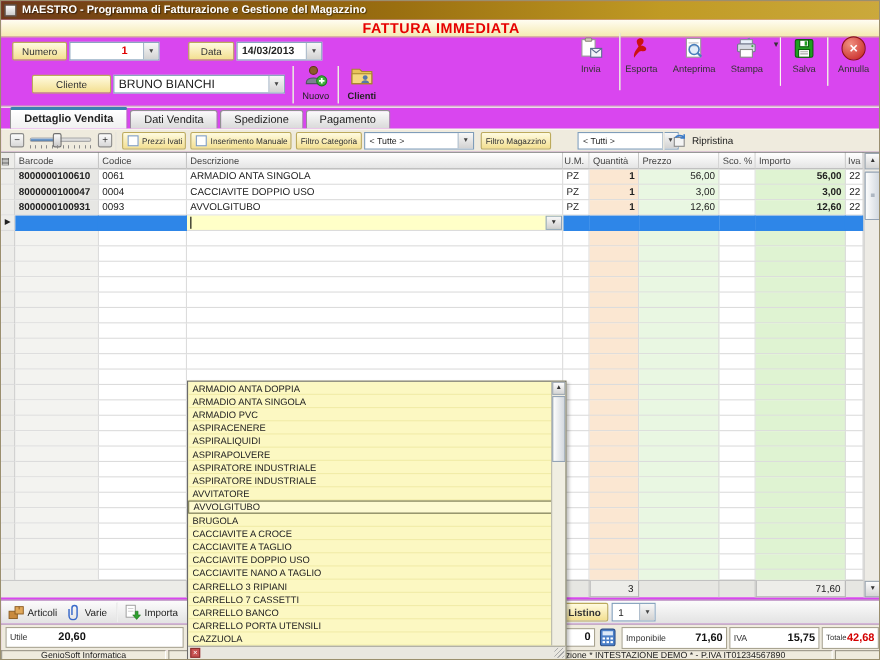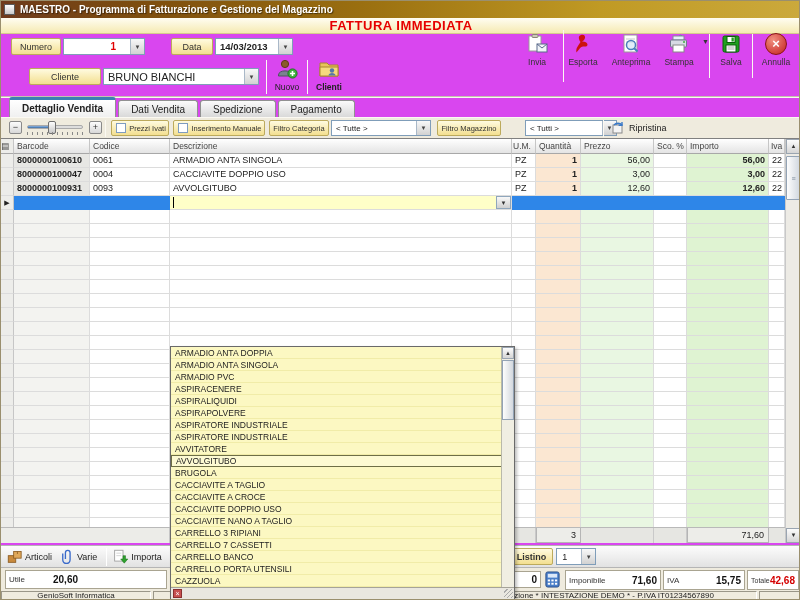--- a/index.html
+++ b/index.html
@@ -697,22 +697,22 @@
           <div class="dd-item">ARMADIO ANTA SINGOLA</div>
           <div class="dd-item">ARMADIO PVC</div>
           <div class="dd-item">ASPIRACENERE</div>
           <div class="dd-item">ASPIRALIQUIDI</div>
           <div class="dd-item">ASPIRAPOLVERE</div>
           <div class="dd-item">ASPIRATORE INDUSTRIALE</div>
           <div class="dd-item">ASPIRATORE INDUSTRIALE</div>
           <div class="dd-item">AVVITATORE</div>
           <div class="dd-item sel">AVVOLGITUBO</div>
           <div class="dd-item">BRUGOLA</div>
+          <div class="dd-item">CACCIAVITE A CROCE</div>
           <div class="dd-item">CACCIAVITE A TAGLIO</div>
-          <div class="dd-item">CACCIAVITE A CROCE</div>
           <div class="dd-item">CACCIAVITE DOPPIO USO</div>
           <div class="dd-item">CACCIAVITE NANO A TAGLIO</div>
           <div class="dd-item">CARRELLO 3 RIPIANI</div>
           <div class="dd-item">CARRELLO 7 CASSETTI</div>
           <div class="dd-item">CARRELLO BANCO</div>
           <div class="dd-item">CARRELLO PORTA UTENSILI</div>
           <div class="dd-item">CAZZUOLA</div>
         </div>
       <div class="ddsb">
         <div class="sbtn" style="top:0;">▲</div>

